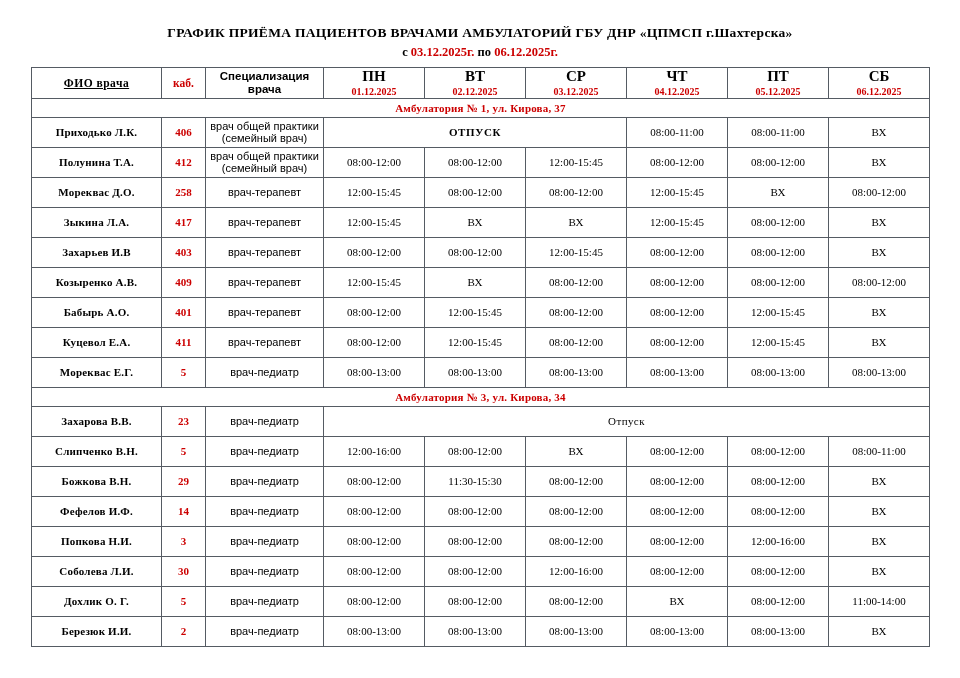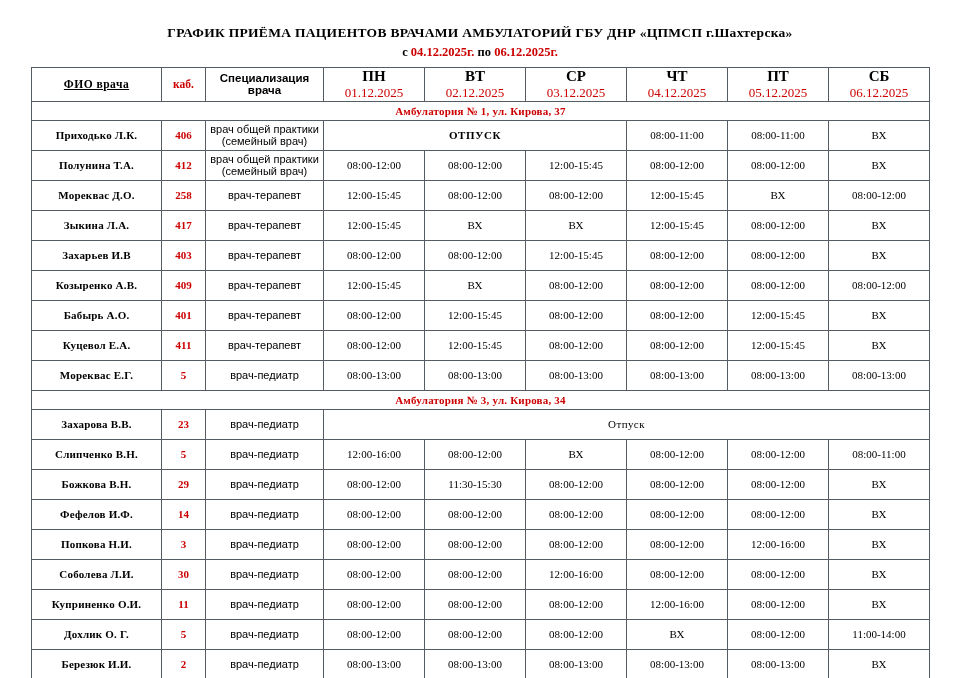--- a/index.html
+++ b/index.html
@@ -71,21 +71,21 @@
   tr.head-row td {
     height: 30px;
     font-weight: bold;
     font-size: 11.5px;
   }
   td.h-name { font-size: 12px; font-weight: bold; letter-spacing: .5px; text-decoration: underline; }
   td.h-cab  { font-size: 10.5px; font-weight: bold; color: #cc0000; }
   td.h-spec { font-size: 9.5px; font-weight: normal; font-family: "Liberation Sans","DejaVu Sans",sans-serif; }
   td.h-day  { padding: 1px 0; }
   .day-abbr { font-weight: bold; font-size: 15px; display: block; line-height: 1.15; }
-  .day-date { font-weight: normal; font-size: 13px; color: #cc0000; display: block; line-height: 1.2; }
+  .day-date { font-weight: bold; font-size: 10px; color: #cc0000; display: block; line-height: 1.2; }
 
   
   tr.clinic-row td {
     height: 18px;
     color: #cc0000;
     font-weight: bold;
     font-size: 11px;
     letter-spacing: .2px;
   }
 
@@ -124,21 +124,21 @@
 </style>
 </head>
 <body>
 
 <div class="page">
 
   <div class="title-block">
     <div class="main-title">ГРАФИК  ПРИЁМА  ПАЦИЕНТОВ  ВРАЧАМИ  АМБУЛАТОРИЙ  ГБУ ДНР «ЦПМСП г.Шахтерска»</div>
     <div class="subtitle">
       <span>с</span>
-      <span class="red">04.12.2025г.</span>
+      <span class="red">03.12.2025г.</span>
       <span>по</span>
       <span class="red">06.12.2025г.</span>
     </div>
   </div>
 
   <div class="table-wrap">
     <table class="sched">
       <colgroup>
         <col class="c-name">
           <col class="c-cab">
@@ -339,31 +339,20 @@
             <td class="d-cab">30</td>
             <td class="d-spec">врач-педиатр</td>
             <td class="d-time">08:00-12:00</td>
             <td class="d-time">08:00-12:00</td>
             <td class="d-time">12:00-16:00</td>
             <td class="d-time">08:00-12:00</td>
             <td class="d-time">08:00-12:00</td>
             <td class="d-time">ВХ</td>
           </tr>
           <tr class="doc-row">
-            <td class="d-name">Куприненко О.И.</td>
-            <td class="d-cab">11</td>
-            <td class="d-spec">врач-педиатр</td>
-            <td class="d-time">08:00-12:00</td>
-            <td class="d-time">08:00-12:00</td>
-            <td class="d-time">08:00-12:00</td>
-            <td class="d-time">12:00-16:00</td>
-            <td class="d-time">08:00-12:00</td>
-            <td class="d-time">ВХ</td>
-          </tr>
-          <tr class="doc-row">
             <td class="d-name">Дохлик О. Г.</td>
             <td class="d-cab">5</td>
             <td class="d-spec">врач-педиатр</td>
             <td class="d-time">08:00-12:00</td>
             <td class="d-time">08:00-12:00</td>
             <td class="d-time">08:00-12:00</td>
             <td class="d-time">ВХ</td>
             <td class="d-time">08:00-12:00</td>
             <td class="d-time">11:00-14:00</td>
           </tr>

